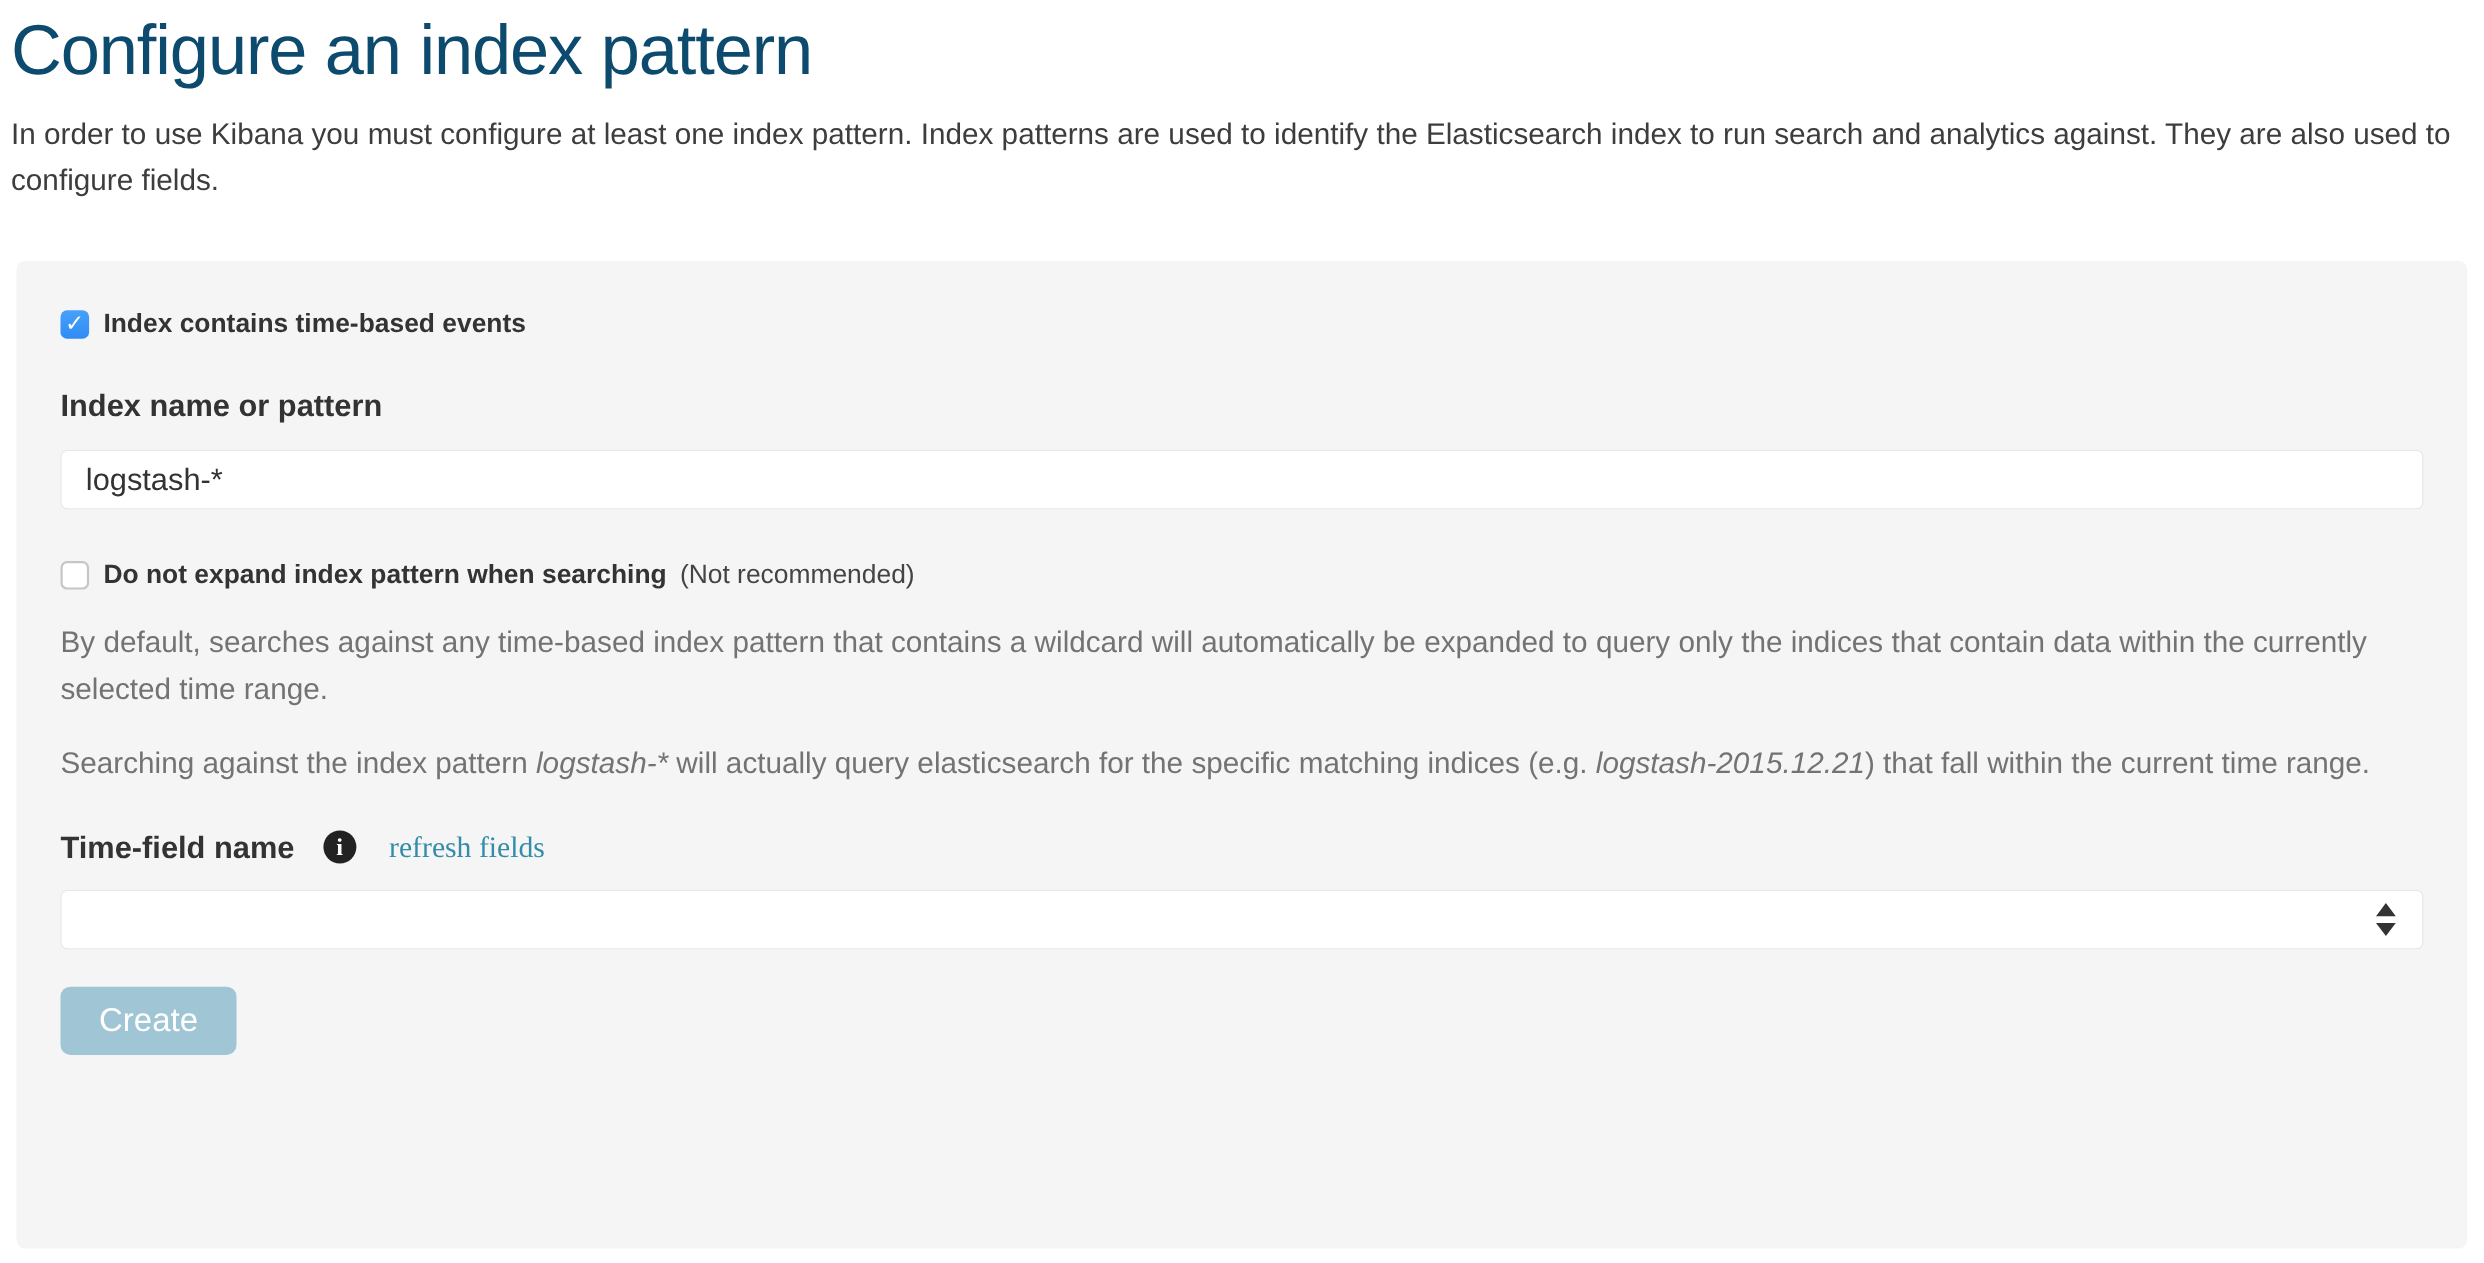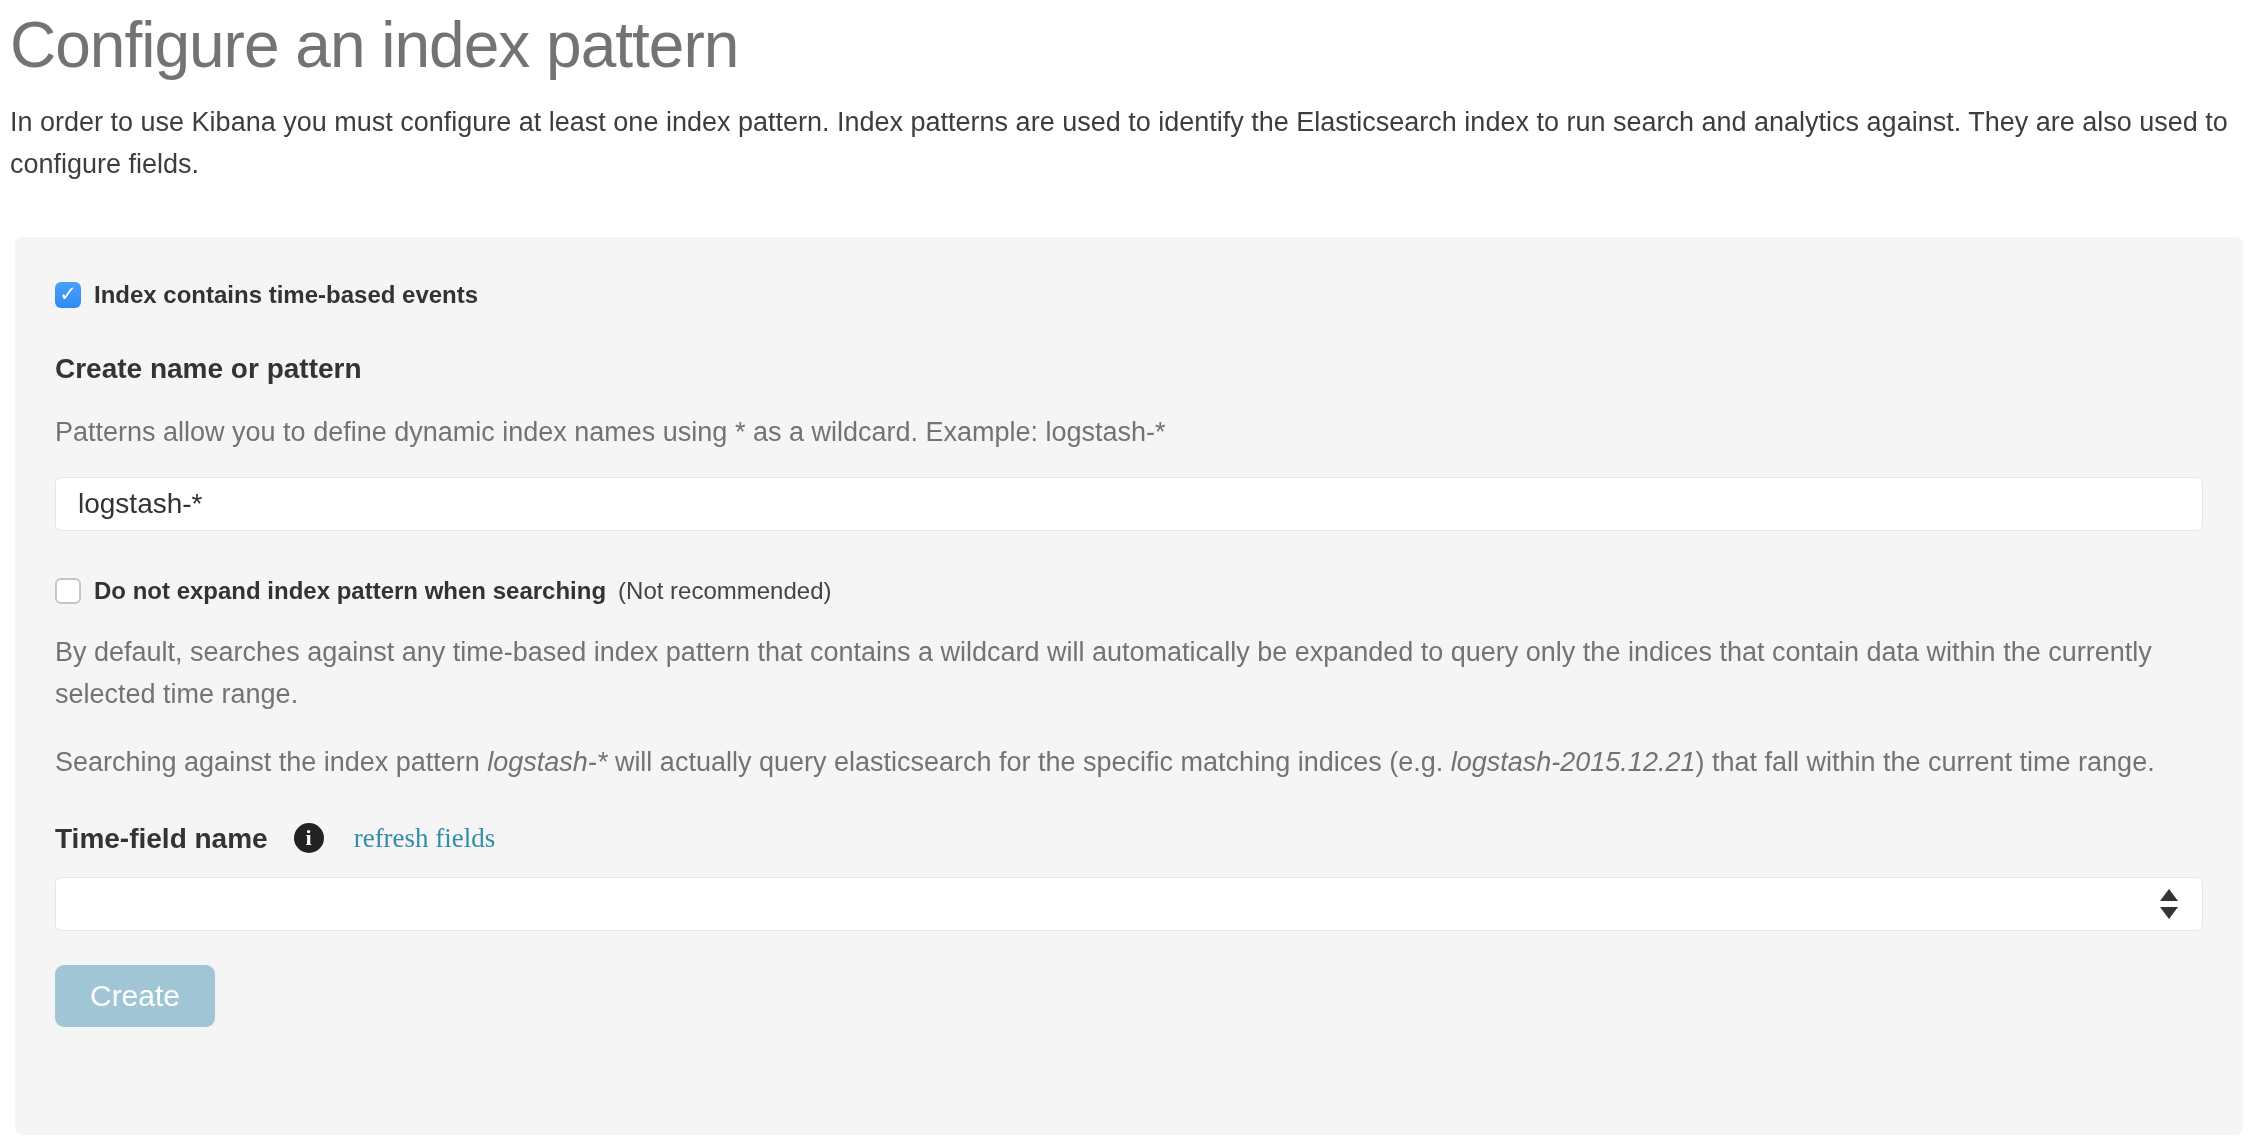--- a/index.html
+++ b/index.html
@@ -8,21 +8,21 @@
     width: 2258px; height: 1148px;
     font-family: "Liberation Sans", "DejaVu Sans", sans-serif;
     color: #333333;
     overflow: hidden;
   }
   main { padding: 4px 10px 0 10px; }
 
   h1.page-title {
     font-size: 64px;
     font-weight: 400;
-    color: #737373;
+    color: #0c4a6e;
     letter-spacing: -1px;
     line-height: 1.3;
   }
   p.intro {
     margin-top: 14px;
     font-size: 27px;
     line-height: 42px;
     color: #3d3d3d;
     max-width: 2238px;
   }
@@ -178,23 +178,22 @@
   <p class="intro">In order to use Kibana you must configure at least one index pattern. Index patterns are used to identify the Elasticsearch index to run search and analytics against. They are also used to configure fields.</p>
 
   <section class="panel">
 
     <div class="check-row">
       <span class="checkbox checked" role="checkbox" aria-checked="true"></span>
       <span class="check-label">Index contains time-based events</span>
     </div>
 
 
-    <div class="section-label gap-lg">Create name or pattern</div>
-
-    <p class="hint">Patterns allow you to define dynamic index names using * as a wildcard. Example: logstash-*</p>
+    <div class="section-label gap-lg">Index name or pattern</div>
+
 
     <input class="text-input" type="text" value="logstash-*" style="">
 
     <div class="check-row row-after-input">
       <span class="checkbox" role="checkbox" aria-checked="false"></span>
       <span class="check-label">Do not expand index pattern when searching</span>
       <span class="check-suffix">(Not recommended)</span>
     </div>
 
     <p class="hint">By default, searches against any time-based index pattern that contains a wildcard will automatically be expanded to query only the indices that contain data within the currently selected time range.</p>

